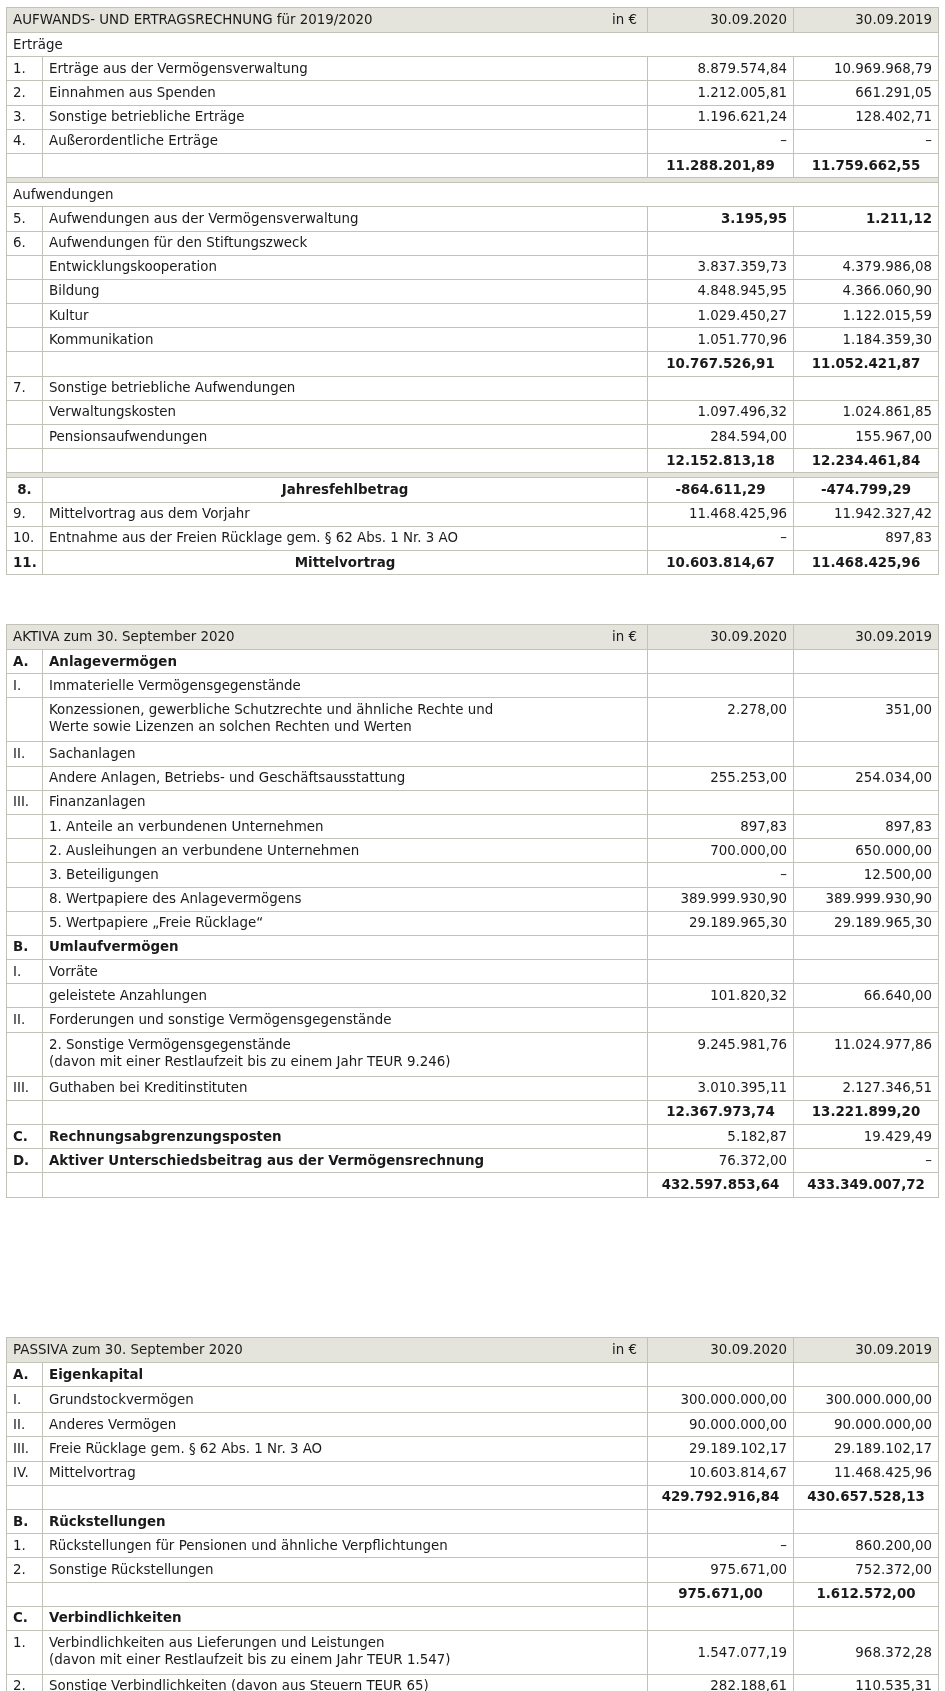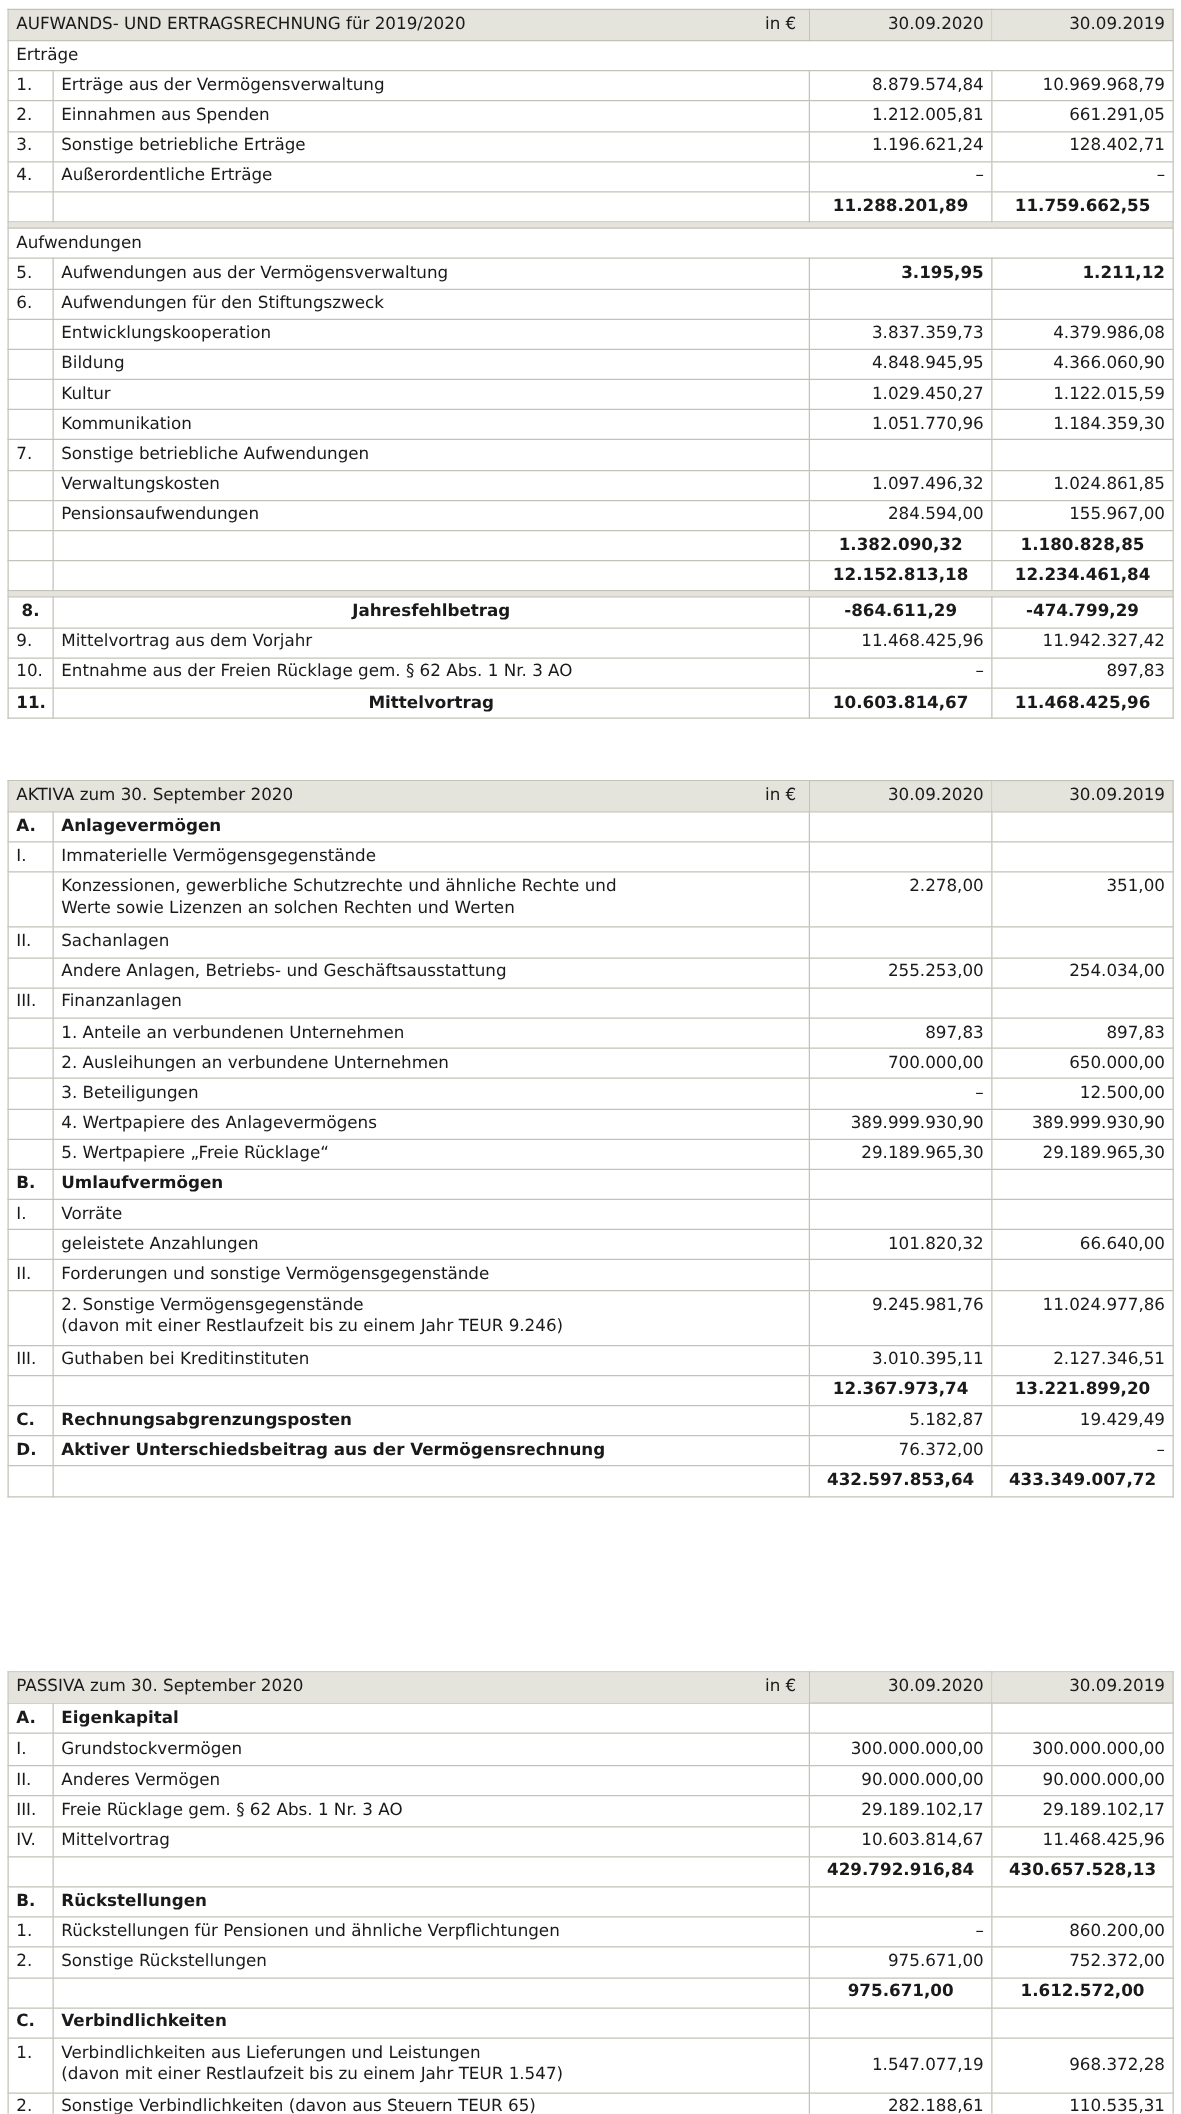--- a/index.html
+++ b/index.html
@@ -126,43 +126,43 @@
     <td>Kultur</td>
     <td class="val">1.029.450,27</td>
     <td class="val">1.122.015,59</td>
   </tr>
   <tr>
     <td class="num"></td>
     <td>Kommunikation</td>
     <td class="val">1.051.770,96</td>
     <td class="val">1.184.359,30</td>
   </tr>
+  <tr class="bold">
+    <td class="num"></td>
+        <td></td>
+    <td class="val">10.767.526,91</td>
+    <td class="val">11.052.421,87</td>
+  </tr>
   <tr>
     <td class="num">7.</td>
     <td>Sonstige betriebliche Aufwendungen</td>
     <td class="val"></td>
         <td class="val"></td>
   </tr>
   <tr>
     <td class="num"></td>
     <td>Verwaltungskosten</td>
     <td class="val">1.097.496,32</td>
     <td class="val">1.024.861,85</td>
   </tr>
   <tr>
     <td class="num"></td>
     <td>Pensionsaufwendungen</td>
     <td class="val">284.594,00</td>
     <td class="val">155.967,00</td>
-  </tr>
-  <tr class="bold">
-    <td class="num"></td>
-        <td></td>
-    <td class="val">1.382.090,32</td>
-    <td class="val">1.180.828,85</td>
   </tr>
   <tr class="bold">
     <td class="num"></td>
         <td></td>
     <td class="val">12.152.813,18</td>
     <td class="val">12.234.461,84</td>
   </tr>
   <tr class="gap">
         <td colspan="4"></td>
       </tr>
@@ -258,21 +258,21 @@
     <td class="val">650.000,00</td>
   </tr>
   <tr>
     <td class="num"></td>
     <td>3. Beteiligungen</td>
     <td class="val">–</td>
     <td class="val">12.500,00</td>
   </tr>
   <tr>
     <td class="num"></td>
-    <td>4. Wertpapiere des Anlagevermögens</td>
+    <td>8. Wertpapiere des Anlagevermögens</td>
     <td class="val">389.999.930,90</td>
     <td class="val">389.999.930,90</td>
   </tr>
   <tr>
     <td class="num"></td>
     <td>5. Wertpapiere „Freie Rücklage“</td>
     <td class="val">29.189.965,30</td>
     <td class="val">29.189.965,30</td>
   </tr>
   <tr class="seclbl">

